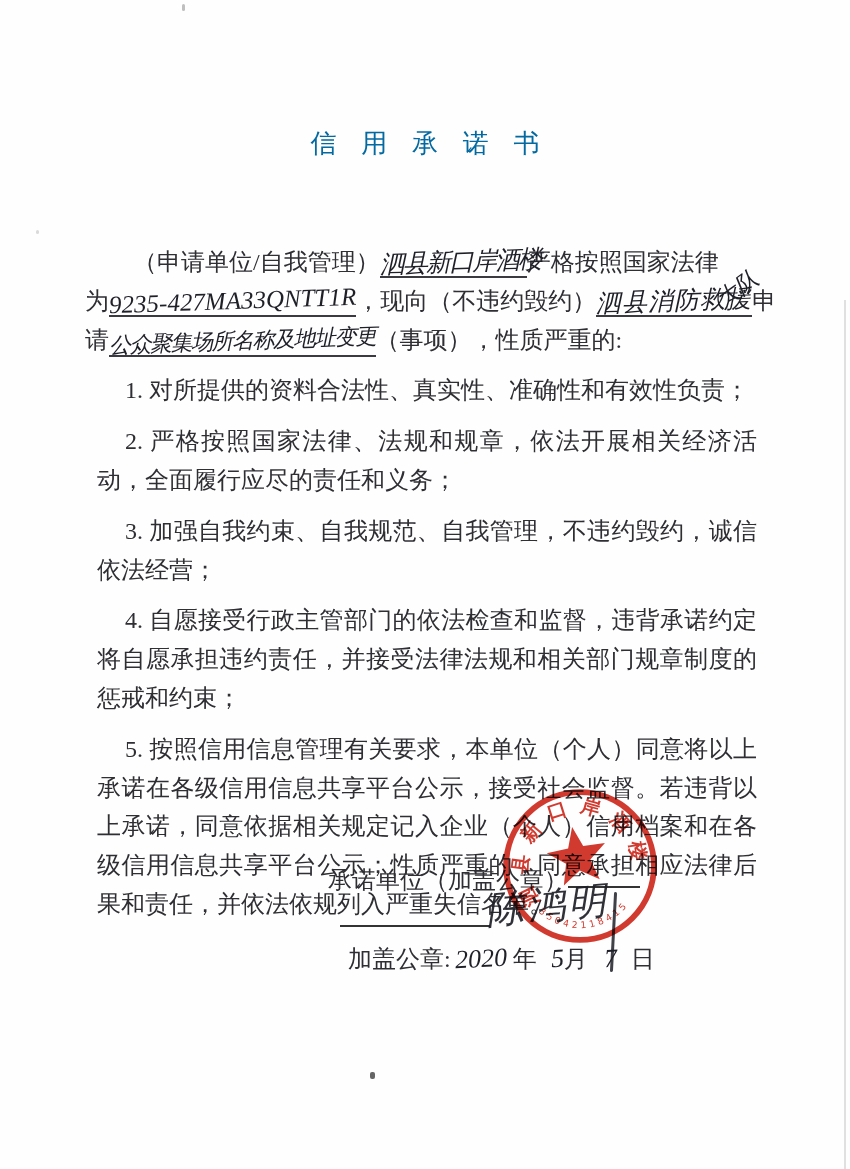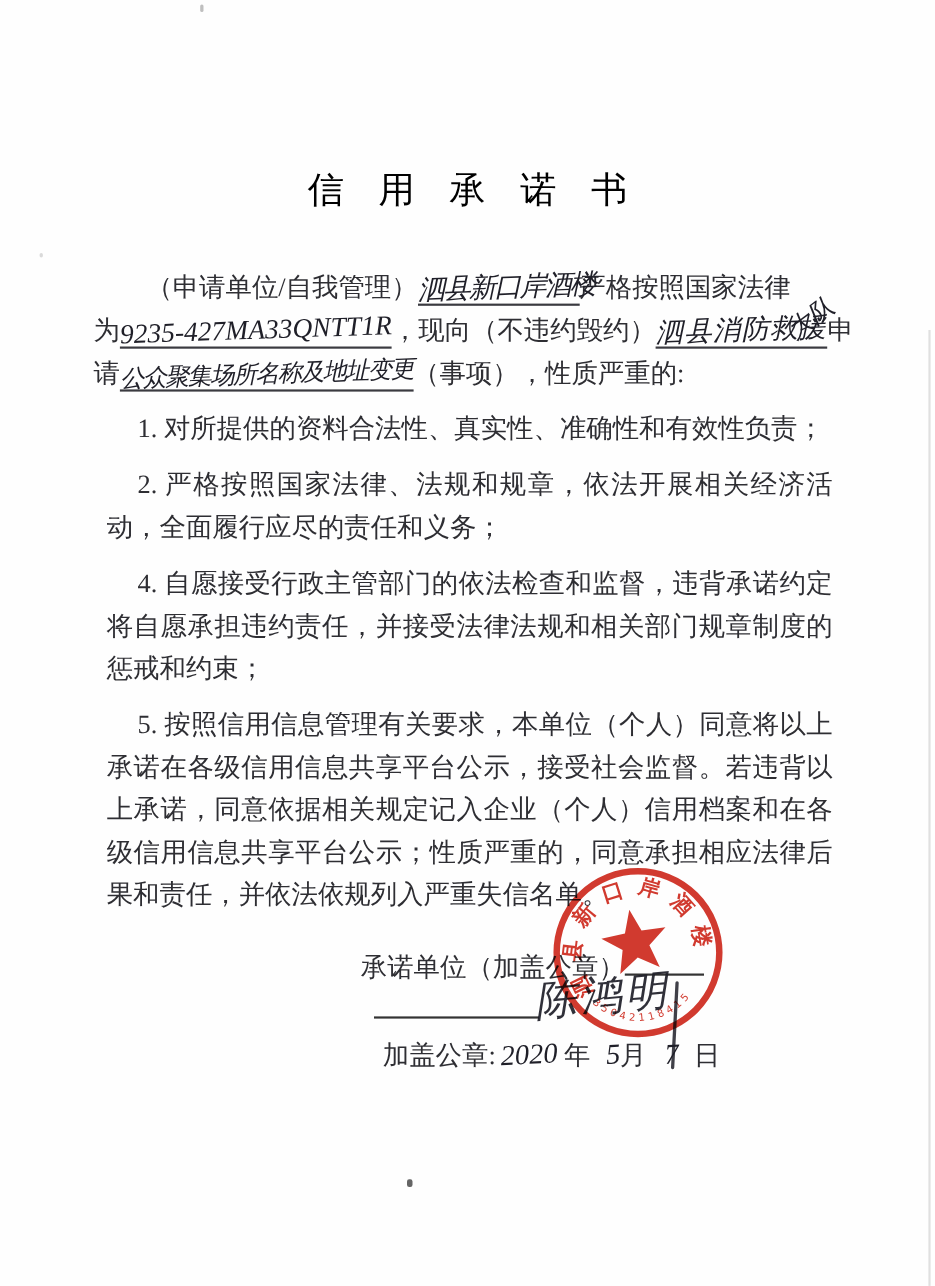--- a/index.html
+++ b/index.html
@@ -10,25 +10,24 @@
     overflow:hidden;
     font-family:"Liberation Serif","DejaVu Serif",serif;
     color:#2e2e33;
   }
   .title{
     position:absolute;top:126px;left:0;width:850px;
     text-align:center;
   }
   .title span{
     display:inline-block;
-    font-size:33px;
+    font-size:26px;
     letter-spacing:0.95em;
     margin-right:-0.95em;
-    color:#000000;
-    margin-top:25px;
+    color:#0369a1;
   }
   .body-text{
     position:absolute;left:85px;top:243px;width:684px;
     font-size:24px;line-height:38.8px;
     text-align:justify;
   }
   .intro-line{white-space:nowrap;height:38.8px;overflow:visible;}
   .indent2{padding-left:48px;}
   .item{margin:12px;text-indent:28px;}
   .blank{
@@ -106,20 +105,21 @@
   <div class="body-text">
 
     <div class="intro-line indent2"><span>（申请单位/自我管理）</span><span class="blank"><span class="hand hand-name">泗县新口岸酒楼</span></span><span>严格按照国家法律</span></div>
 
     <div class="intro-line"><span>为</span><span class="blank"><span class="hand hand-code">9235-427MA33QNTT1R</span></span><span>，现向（不违约毁约）</span><span class="blank"><span class="hand hand-auth">泗县消防救援</span></span><span>申</span></div>
 
     <div class="intro-line"><span>请</span><span class="blank"><span class="hand hand-matter">公众聚集场所名称及地址变更</span></span><span>（事项），性质严重的:</span></div>
 
     <p class="item">1. 对所提供的资料合法性、真实性、准确性和有效性负责；</p>
     <p class="item">2. 严格按照国家法律、法规和规章，依法开展相关经济活动，全面履行应尽的责任和义务；</p>
+    <p class="item">3. 加强自我约束、自我规范、自我管理，不违约毁约，诚信依法经营；</p>
     <p class="item">4. 自愿接受行政主管部门的依法检查和监督，违背承诺约定将自愿承担违约责任，并接受法律法规和相关部门规章制度的惩戒和约束；</p>
     <p class="item">5. 按照信用信息管理有关要求，本单位（个人）同意将以上承诺在各级信用信息共享平台公示，接受社会监督。若违背以上承诺，同意依据相关规定记入企业（个人）信用档案和在各级信用信息共享平台公示；性质严重的，同意承担相应法律后果和责任，并依法依规列入严重失信名单。</p>
   </div>
 
   <span class="hand-overflow">大队</span>
 
   <div class="sig-block">
     <div><span>承诺单位（加盖公章）</span><span class="unit-underline"></span></div>
     <div class="sig-line2"><span class="signer-underline"></span></div>
     <div class="sig-line3"><span>加盖公章:</span><span class="hand-date d-year">2020</span><span>年</span><span class="hand-date d-month">5</span><span>月</span><span class="hand-date d-day">7</span><span>日</span></div>

